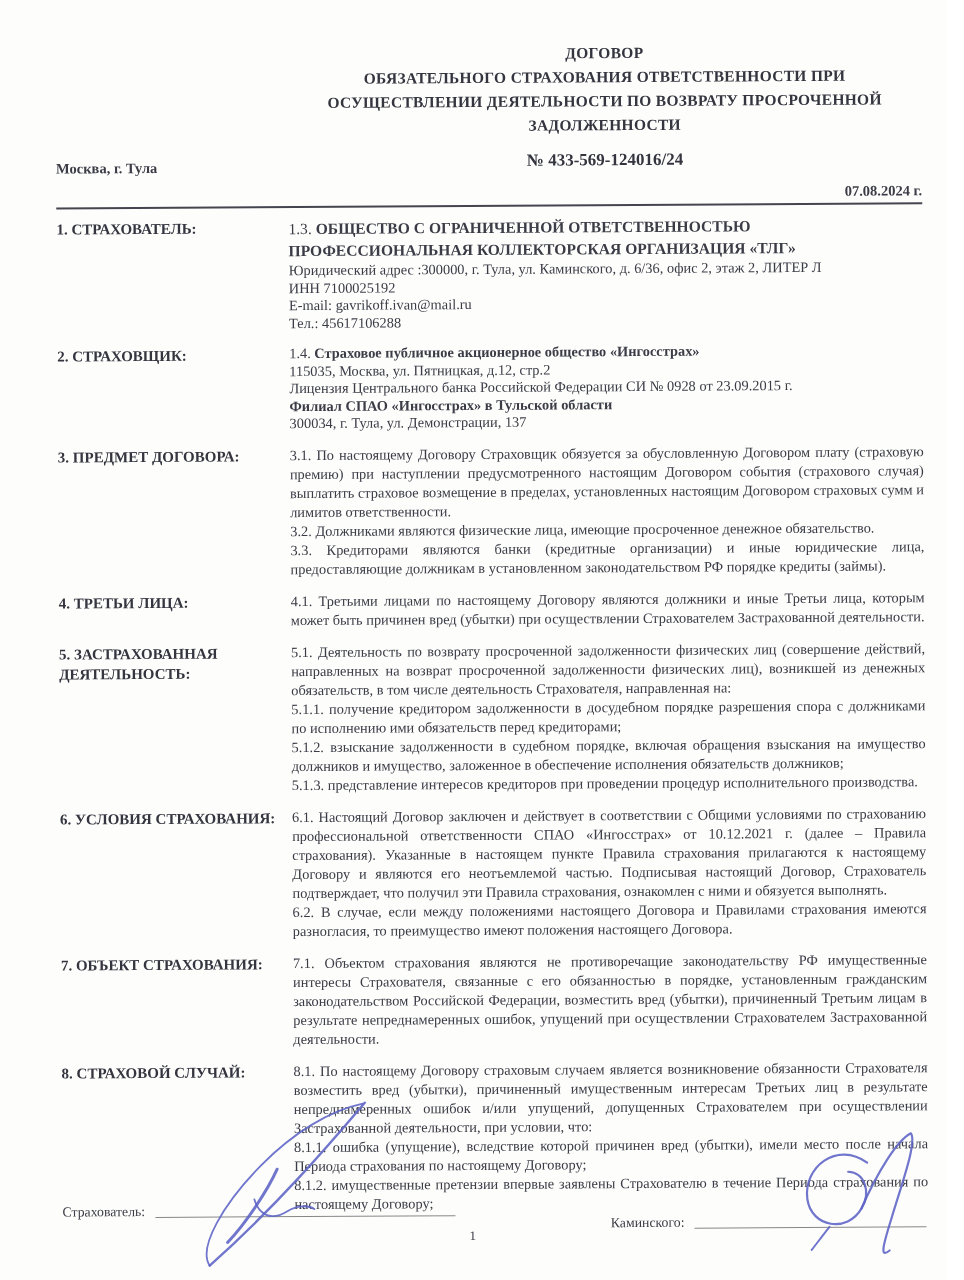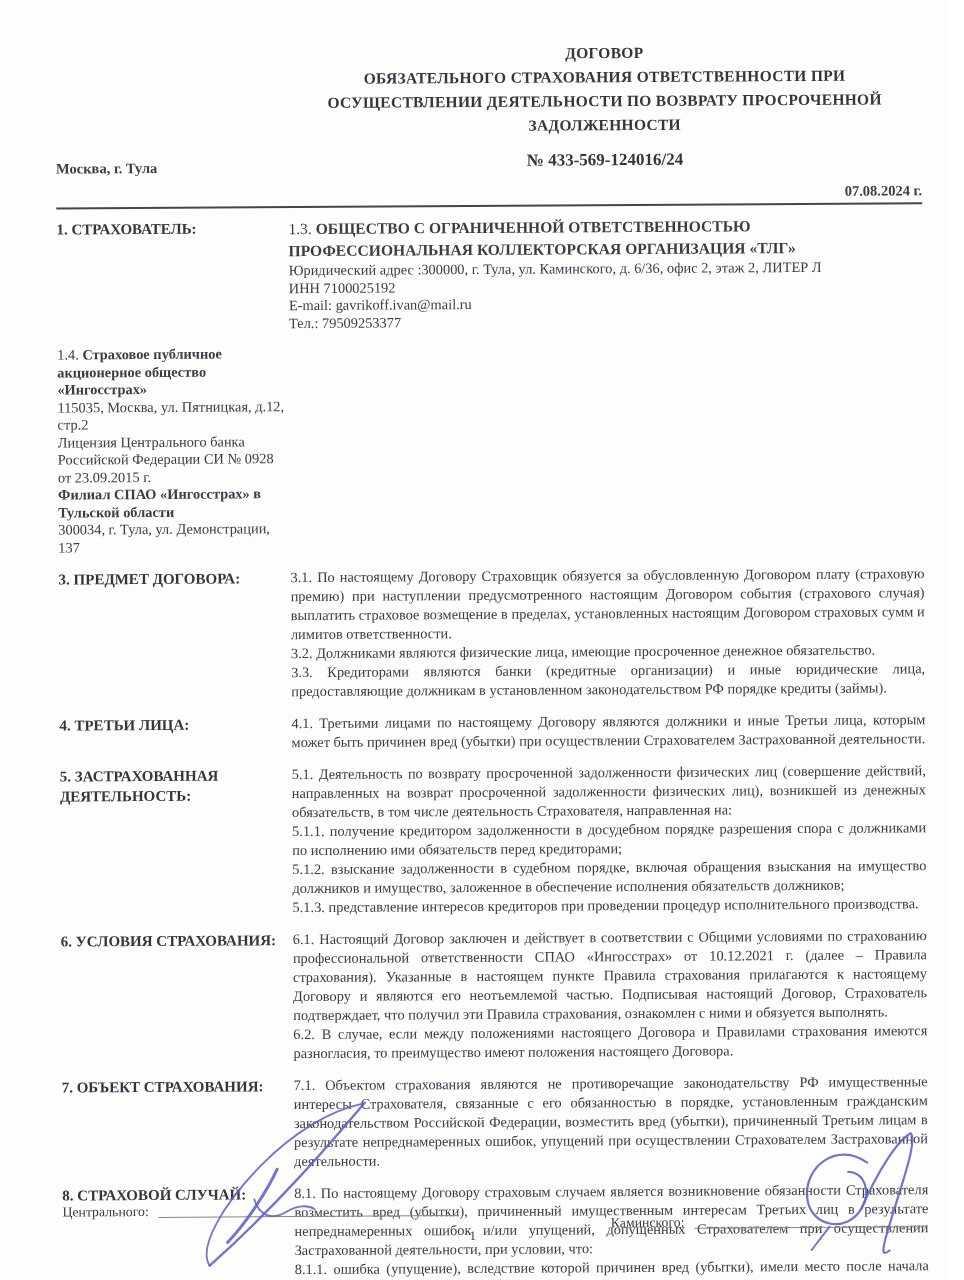--- a/index.html
+++ b/index.html
@@ -130,24 +130,25 @@
     <hr class="header-rule">
 
     <div id="sections">
         <div class="section-row">
           <div class="section-label">1. СТРАХОВАТЕЛЬ:</div>
           <div class="section-content">
             <p class="para org-title"><span>1.3. </span><span class="bold">ОБЩЕСТВО С ОГРАНИЧЕННОЙ ОТВЕТСТВЕННОСТЬЮ ПРОФЕССИОНАЛЬНАЯ КОЛЛЕКТОРСКАЯ ОРГАНИЗАЦИЯ «ТЛГ»</span></p>
             <p class="para"><span>Юридический адрес :300000, г. Тула, ул. Каминского, д. 6/36, офис 2, этаж 2, ЛИТЕР Л</span></p>
             <p class="para"><span>ИНН 7100025192</span></p>
             <p class="para"><span>E-mail: gavrikoff.ivan@mail.ru</span></p>
-            <p class="para"><span>Тел.: 79509253377</span></p>
-          </div>
-        </div>
-        <div class="section-row">
+            <p class="para"><span>Тел.: 45617106288</span></p>
+          </div>
+        </div>
+        <div class="section-row">
+          <div class="section-label">2. СТРАХОВЩИК:</div>
           <div class="section-content">
             <p class="para"><span>1.4. </span><span class="bold">Страховое публичное акционерное общество «Ингосстрах»</span></p>
             <p class="para"><span>115035, Москва, ул. Пятницкая, д.12, стр.2</span></p>
             <p class="para"><span>Лицензия Центрального банка Российской Федерации СИ № 0928 от 23.09.2015 г.</span></p>
             <p class="para"><span class="bold">Филиал СПАО «Ингосстрах» в Тульской области</span></p>
             <p class="para"><span>300034, г. Тула, ул. Демонстрации, 137</span></p>
           </div>
         </div>
         <div class="section-row">
           <div class="section-label">3. ПРЕДМЕТ ДОГОВОРА:</div>
@@ -190,21 +191,21 @@
           <div class="section-content justify">
             <p class="para"><span>8.1. По настоящему Договору страховым случаем является возникновение обязанности Страхователя возместить вред (убытки), причиненный имущественным интересам Третьих лиц в результате непреднамеренных ошибок и/или упущений, допущенных Страхователем при осуществлении Застрахованной деятельности, при условии, что:</span></p>
             <p class="para"><span>8.1.1. ошибка (упущение), вследствие которой причинен вред (убытки), имели место после начала Периода страхования по настоящему Договору;</span></p>
             <p class="para"><span>8.1.2. имущественные претензии впервые заявлены Страхователю в течение Периода страхования по настоящему Договору;</span></p>
           </div>
         </div>
       </div>
 
     <div class="footer">
       <div class="sig-group">
-        <span>Центрального:</span>
+        <span>Страхователь:</span>
         <span class="sig-line insured"></span>
       </div>
       <div class="sig-group right">
         <span>Каминского:</span>
         <span class="sig-line insurer"></span>
       </div>
     </div>
 
     <div class="page-number">1</div>
 

